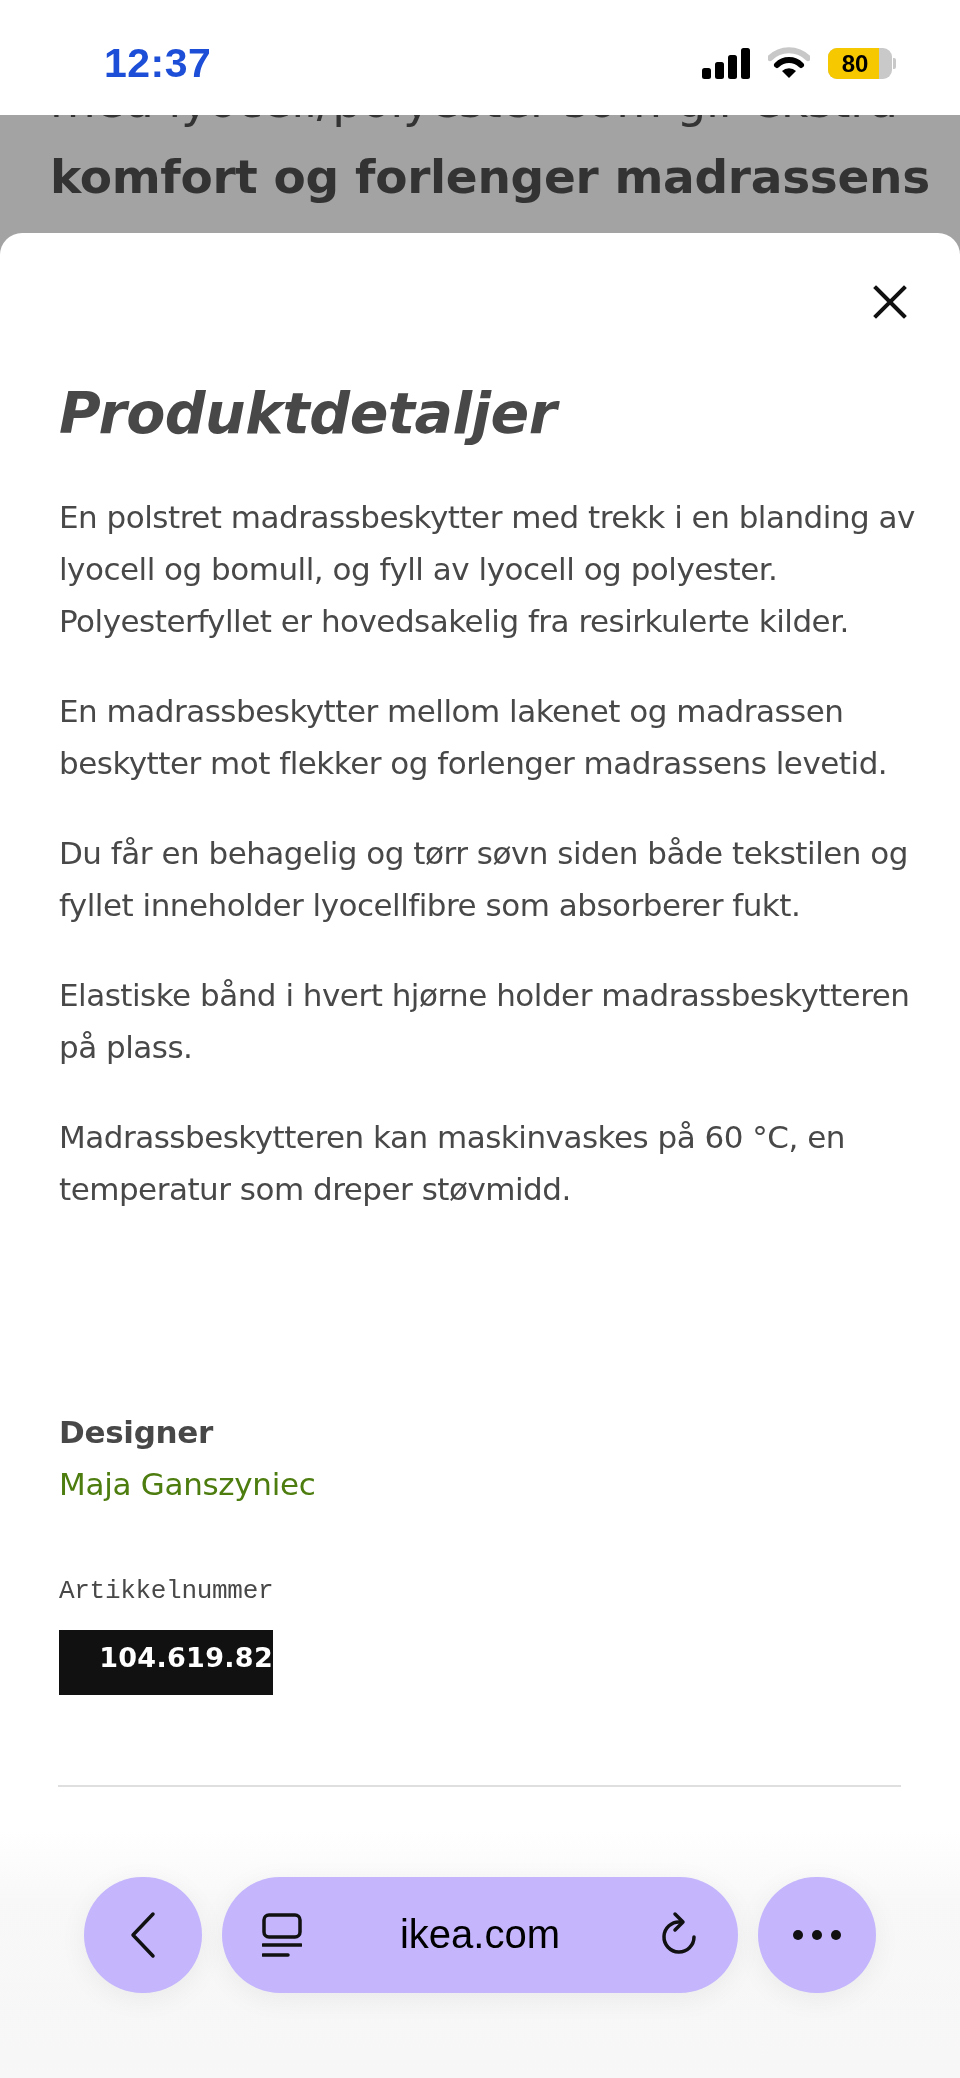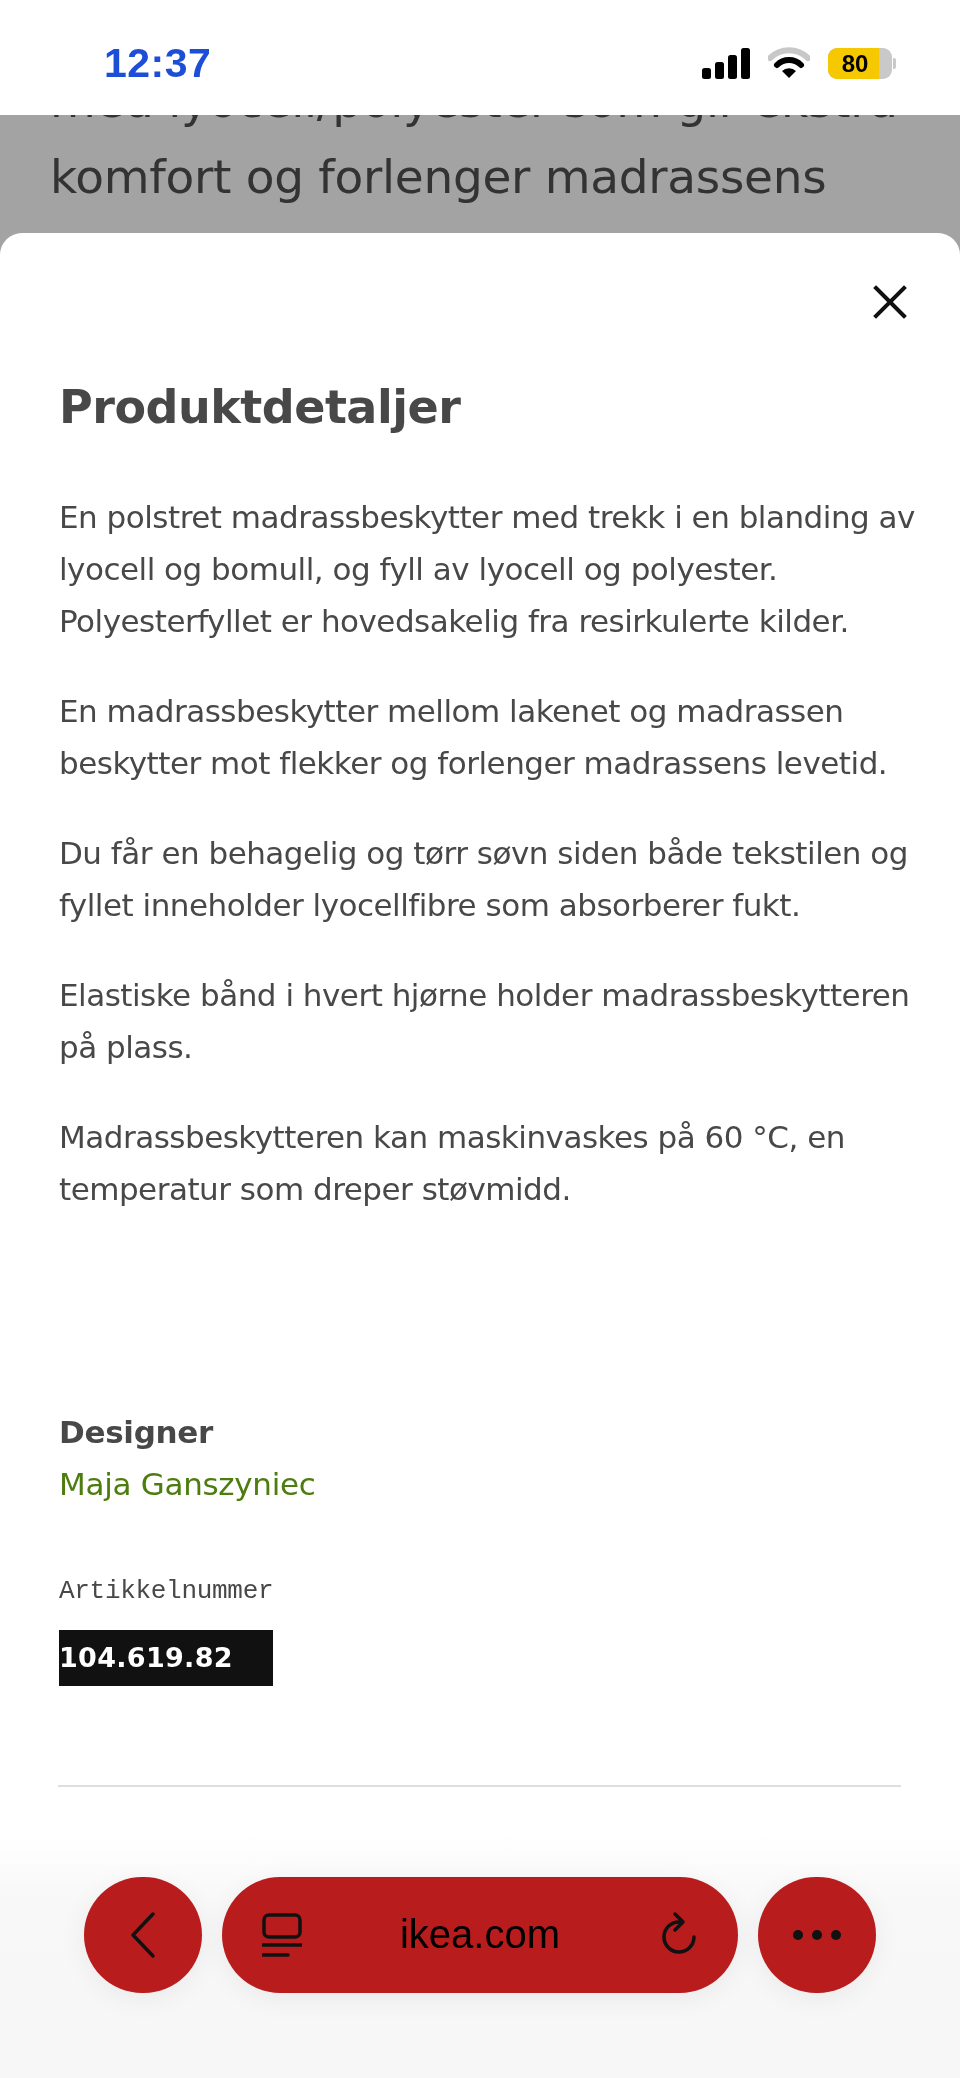--- a/index.html
+++ b/index.html
@@ -4,48 +4,48 @@
 <style>
   * { box-sizing: border-box; margin: 0; padding: 0; }
   html, body { width: 960px; height: 2078px; overflow: hidden; background: #ffffff; }
   body { position: relative; font-family: "DejaVu Sans", "Liberation Sans", sans-serif; }
 
   
   .bg-page { position: absolute; left: 0; top: 0; width: 960px; height: 2078px; background: #fff; }
   .bg-content { position: absolute; left: 0; top: 115px; width: 960px; height: 140px; background: #a3a3a3; overflow: hidden; }
   .bg-line { position: absolute; left: 50px; font-size: 47px; color: #333333; white-space: nowrap; letter-spacing: -0.3px; }
   .bg-line.l1 { top: -42px; }
-  .bg-line.l2 { top: 34px; }
+  .bg-line.l2 { top: 34px; font-weight: bold; }
 
   
   .status-bar { position: absolute; left: 0; top: 0; width: 960px; height: 115px; background: #ffffff; z-index: 5; }
   .time { position: absolute; left: 104px; top: 40px; font-family: "Liberation Sans", sans-serif; font-weight: bold; font-size: 41px; color: #1d4ed8; letter-spacing: 0.5px; }
   .signal { position: absolute; left: 702px; top: 48px; width: 50px; height: 31px; }
   .wifi { position: absolute; left: 768px; top: 47px; width: 42px; height: 32px; }
   .battery { position: absolute; left: 828px; top: 48px; width: 68px; height: 31px; }
   .battery-body { position: absolute; left: 0; top: 0; width: 64px; height: 31px; border-radius: 9px; background: #c9c9c9; overflow: hidden; }
   .battery-fill { position: absolute; left: 0; top: 0; height: 31px; width: 80%; background: #f5c800; }
   .battery-text { position: absolute; left: 0; top: 0; width: 54px; height: 31px; line-height: 31px; text-align: center; font-family: "Liberation Sans", sans-serif; font-weight: bold; font-size: 24px; color: #000; }
   .battery-tip { position: absolute; left: 65px; top: 10px; width: 3px; height: 11px; border-radius: 0 2px 2px 0; background: #c9c9c9; }
 
   
   .sheet { position: absolute; left: 0; top: 233px; width: 960px; height: 1845px; background: #ffffff; border-radius: 22px 22px 0 0; z-index: 3; }
   .close-btn { position: absolute; left: 862px; top: 274px; width: 56px; height: 56px; display: flex; align-items: center; justify-content: center; z-index: 4; cursor: pointer; }
-  .title { position: absolute; left: 59px; top: 380px; font-size: 46px; font-weight: bold; color: #484848; letter-spacing: -0.5px; z-index: 4; white-space: nowrap; }
+  .title { position: absolute; left: 59px; top: 380px; font-size: 57px; font-weight: bold; color: #484848; letter-spacing: -0.5px; z-index: 4; white-space: nowrap; font-style: italic; }
   .desc { position: absolute; left: 59px; top: 491px; width: 860px; z-index: 4; }
   .desc p { font-size: 31px; line-height: 52px; color: #484848; margin-bottom: 38px; letter-spacing: -0.5px; }
   .designer-label { position: absolute; left: 59px; top: 1414px; font-size: 31px; font-weight: bold; color: #484848; z-index: 4; letter-spacing: -0.3px; }
   .designer-name { position: absolute; left: 59px; top: 1466px; font-size: 31px; color: #4d7c0f; z-index: 4; letter-spacing: -0.3px; }
   .article-label { position: absolute; left: 59px; top: 1576px; font-size: 26px; color: #484848; z-index: 4; letter-spacing: -0.3px; font-family: Liberation Mono, monospace; }
-  .article-number { position: absolute; left: 59px; top: 1630px; width: 214px; height: 56px; background: #111111; color: #ffffff; font-size: 27px; font-weight: bold; line-height: 56px; text-align: left; z-index: 4; letter-spacing: 0.3px; }
+  .article-number { position: absolute; left: 59px; top: 1630px; width: 214px; height: 65px; background: #111111; color: #ffffff; font-size: 27px; font-weight: bold; line-height: 56px; text-align: right; z-index: 4; letter-spacing: 0.3px; }
   .divider { position: absolute; left: 58px; top: 1785px; width: 843px; height: 2px; background: #dfdfdf; z-index: 4; }
 
   
   .toolbar-fade { position: absolute; left: 0; top: 1830px; width: 960px; height: 248px; background: linear-gradient(to bottom, rgba(250,250,251,0) 0%, rgba(247,247,248,0.9) 30%, #f7f7f8 100%); z-index: 5; }
-  .pill { position: absolute; top: 1877px; height: 116px; background: #b91c1c; border-radius: 58px; box-shadow: 0 6px 28px rgba(0,0,0,0.06); z-index: 6; display: flex; align-items: center; justify-content: center; cursor: pointer; }
+  .pill { position: absolute; top: 1877px; height: 116px; background: #c4b5fd; border-radius: 58px; box-shadow: 0 6px 28px rgba(0,0,0,0.06); z-index: 6; display: flex; align-items: center; justify-content: center; cursor: pointer; }
   .back-btn { left: 84px; width: 118px; }
   .more-btn { left: 758px; width: 118px; }
   .url-bar { left: 222px; width: 516px; }
   .url-text { position: absolute; left: 173px; top: 22px; width: 170px; text-align: center; font-family: "Liberation Sans", sans-serif; font-size: 40px; color: #000; line-height: 70px; }
   .reader-icon { position: absolute; left: 40px; top: 36px; width: 40px; height: 44px; }
   .reload-icon { position: absolute; left: 436px; top: 34px; width: 44px; height: 48px; }
 </style>
 </head>
 <body>
 

